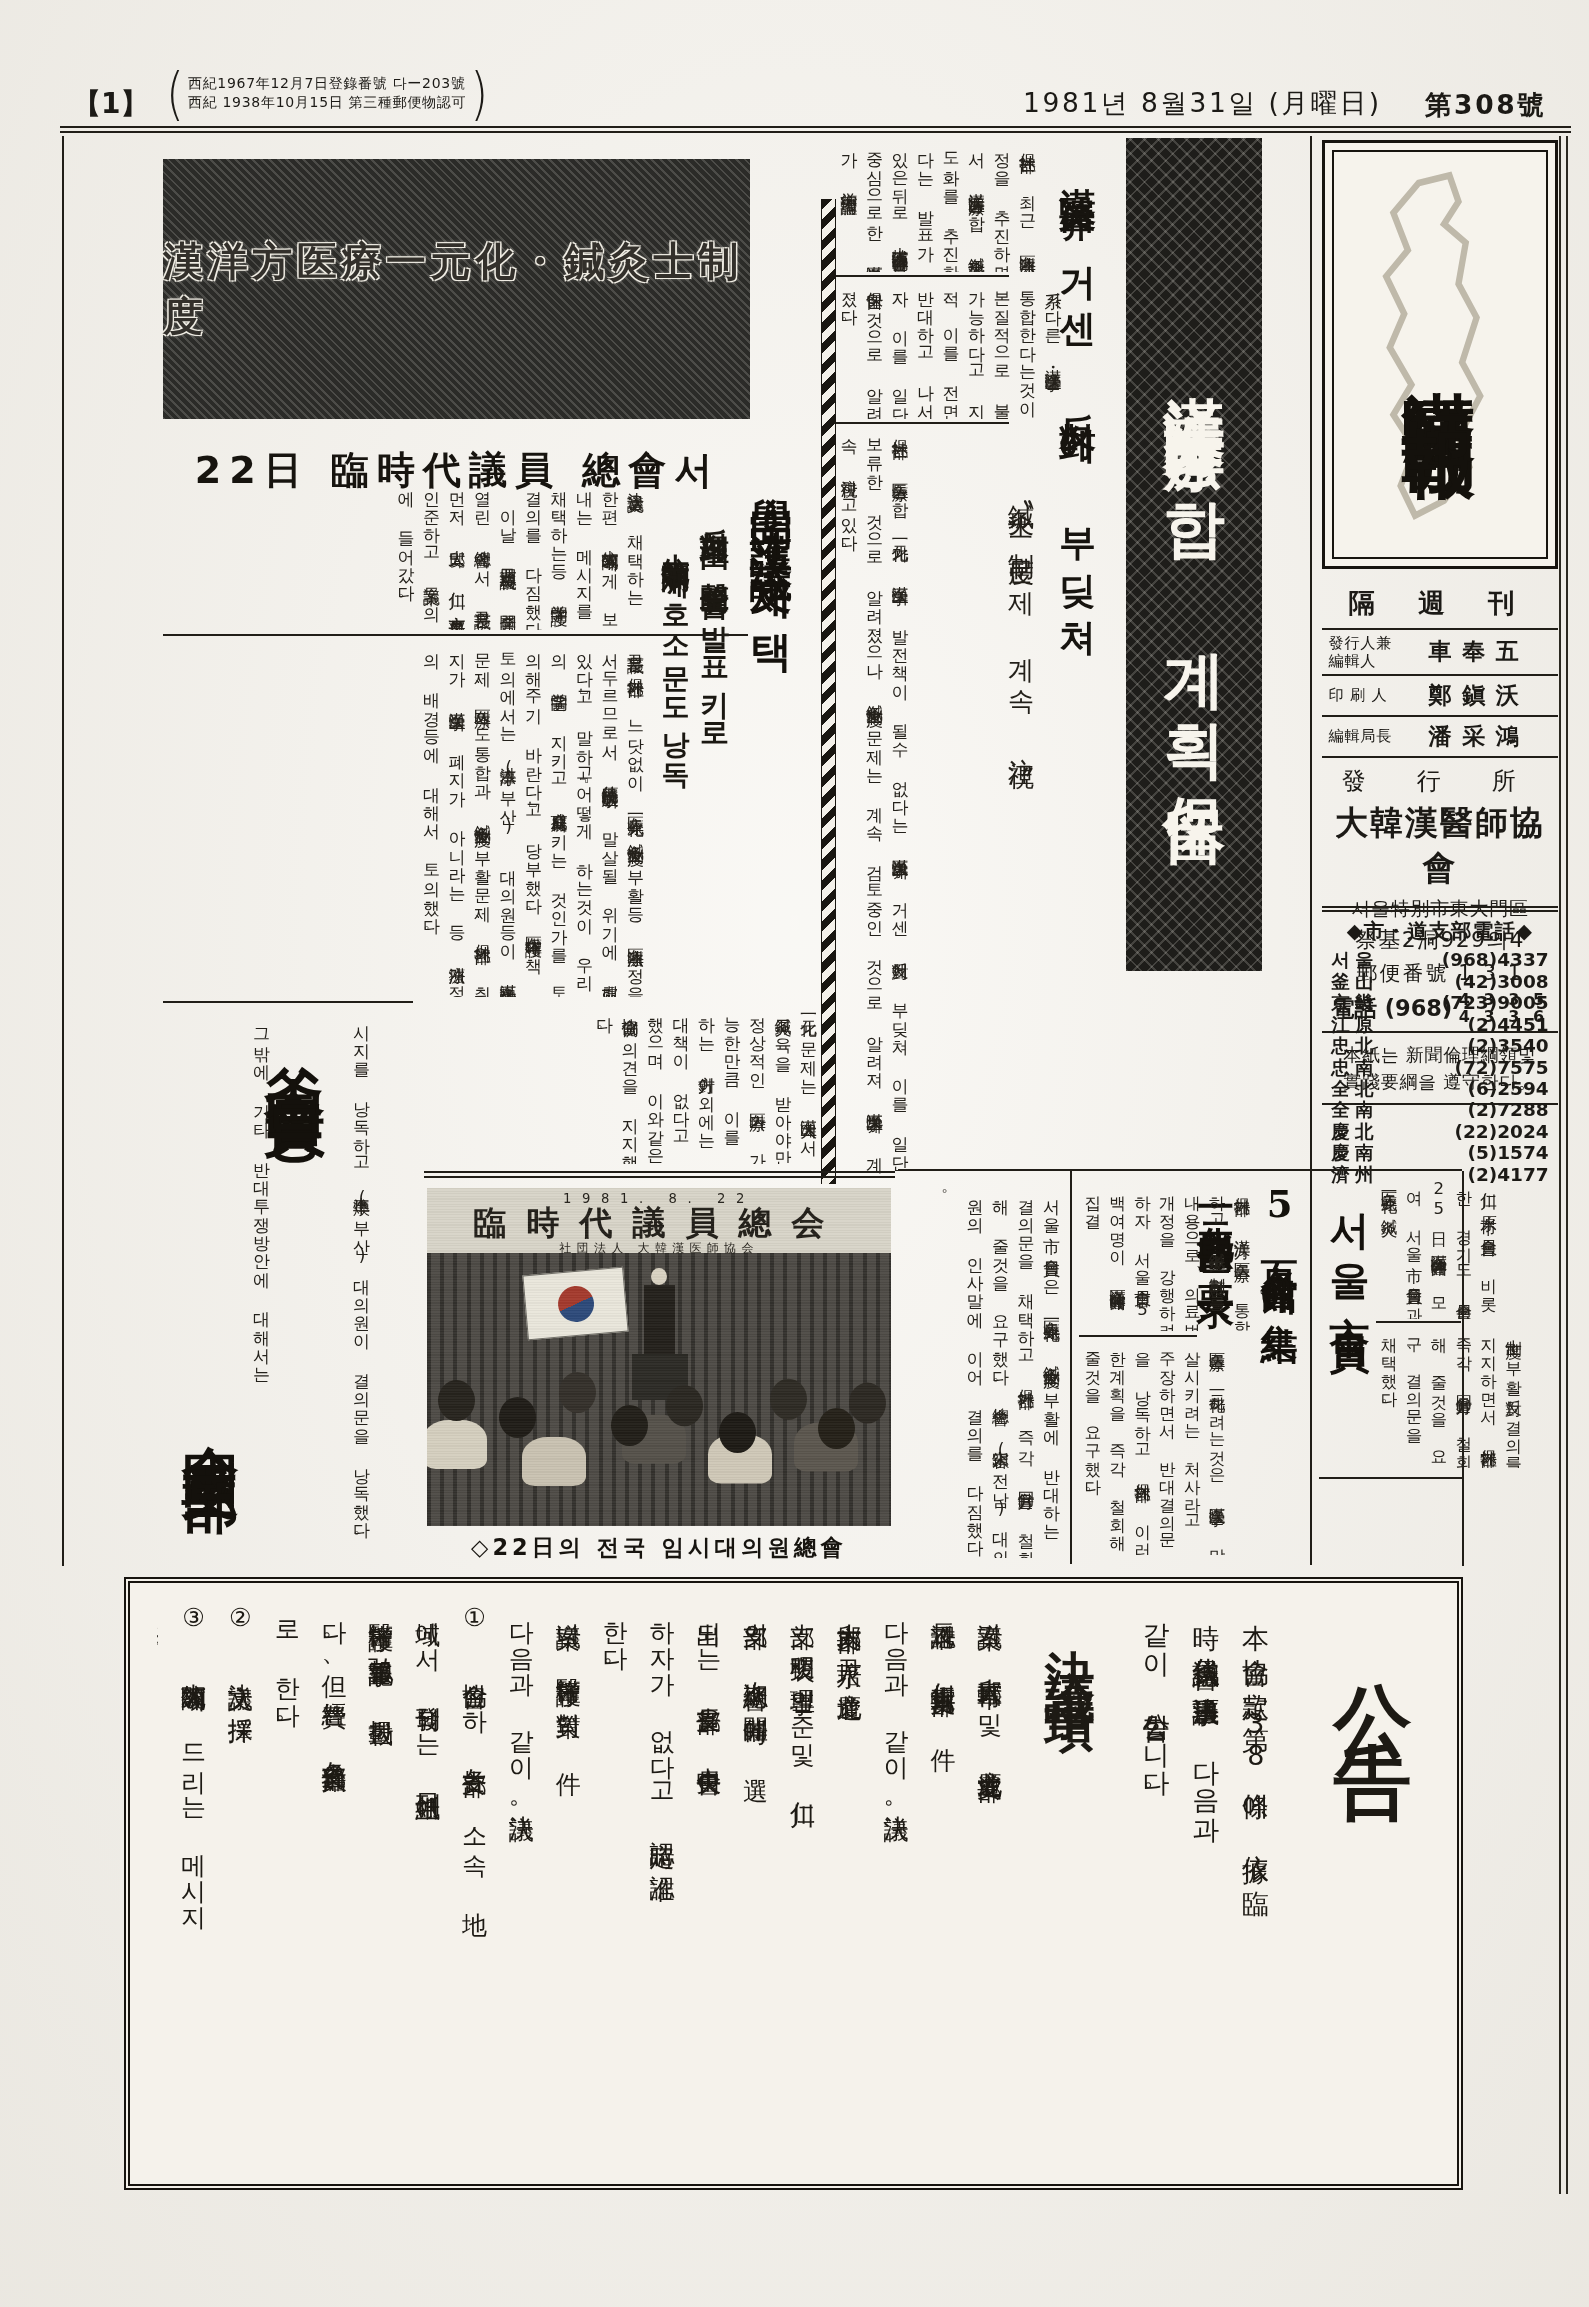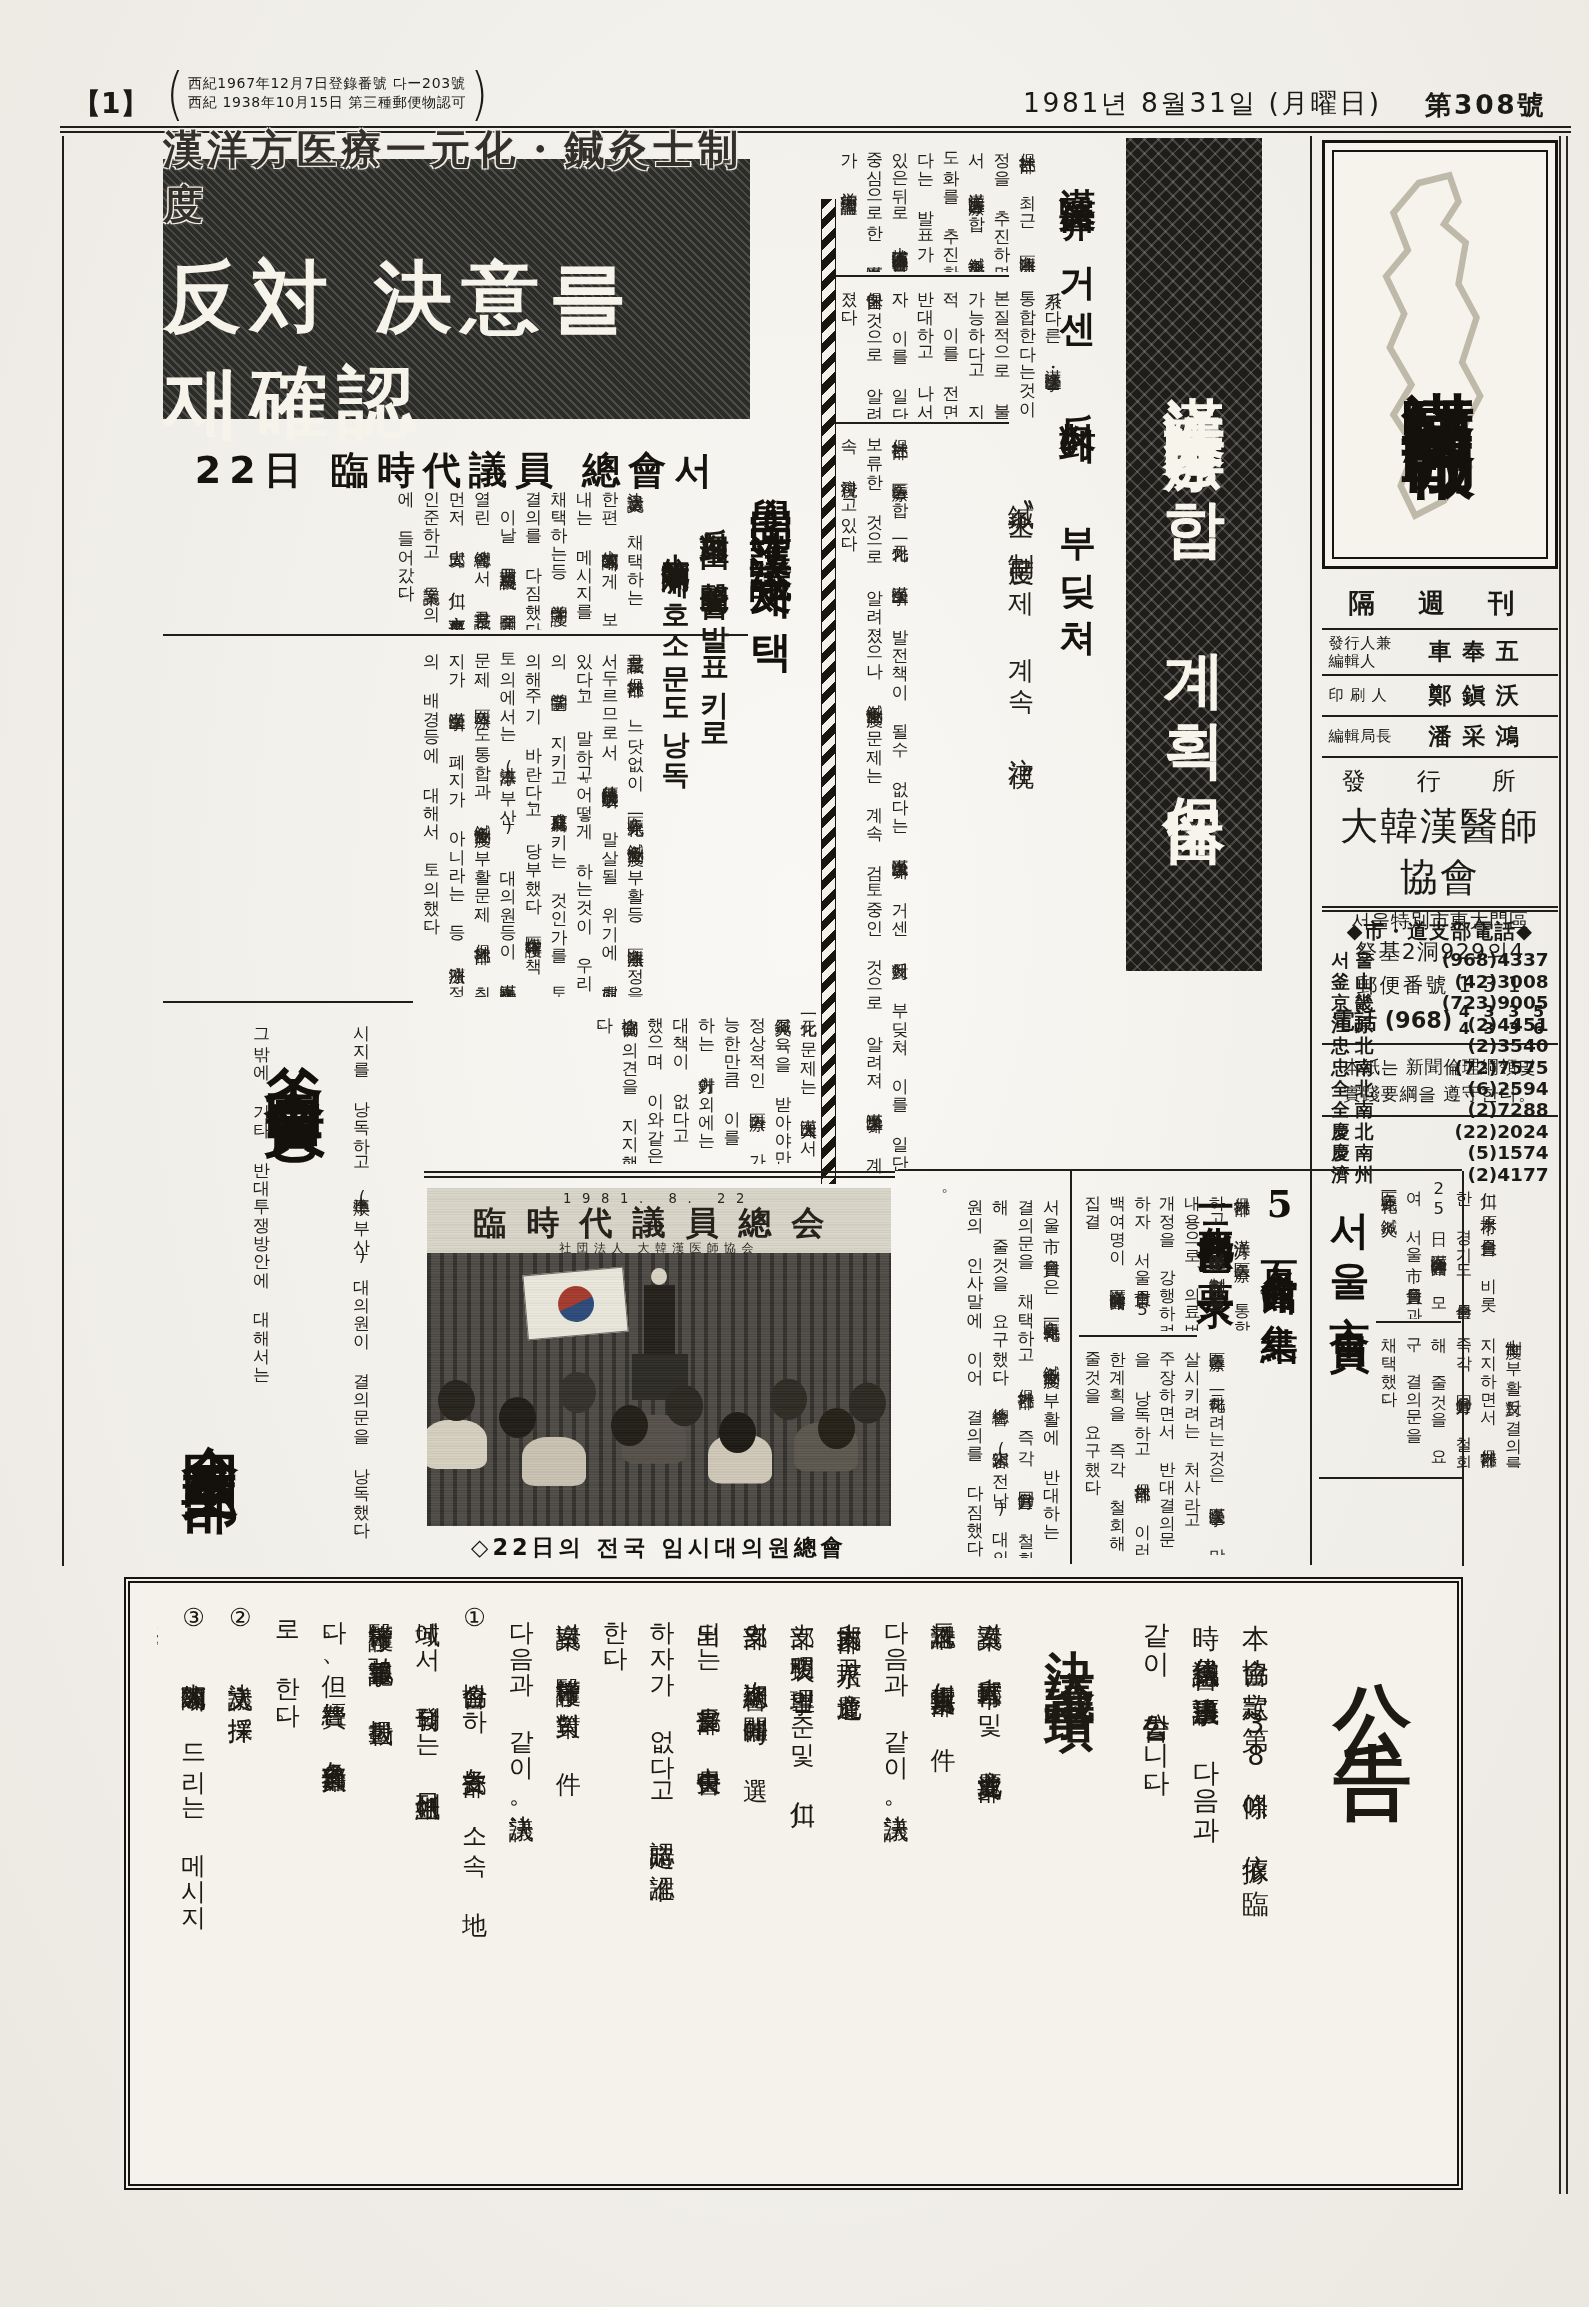--- a/index.html
+++ b/index.html
@@ -40,21 +40,21 @@
   .np-title { position:relative; font-size:74px; font-weight:bold; letter-spacing:9.3px; font-family:"DejaVu Serif",serif; color:#14110c; }
 
   
   .pubbox { border-bottom:2px solid #211e18; }
   .pubrow { display:flex; align-items:center; border-bottom:2px solid #211e18; padding:4px 6.6px; }
   .publabel { width:78px; font-size:15.2px; line-height:1.2; letter-spacing:0.7px; }
   .pubvalue { flex:1; text-align:center; font-size:23px; letter-spacing:10.6px; font-weight:bold; }
   .freq { text-align:center; font-size:26.5px; letter-spacing:17px; padding:8px 0 6.6px 0; border-bottom:2px solid #211e18; font-weight:bold; }
   .office { text-align:center; padding:6.6px 4px 5.3px 4px; border-bottom:2px solid #211e18; }
   .office .l1 { font-size:24px; letter-spacing:22.5px;font-family:Liberation Serif, serif; }
-  .office .l2 { font-size:38px; font-weight:normal; letter-spacing:2px; margin-top:4px; }
+  .office .l2 { font-size:33px; font-weight:bold; letter-spacing:2px; margin-top:4px; }
   .office .l3 { font-size:19px; margin-top:5.3px; letter-spacing:0.7px; }
   .office .l4 { font-size:22px; margin-top:2.6px; letter-spacing:1.3px; }
   .office .l5 { font-size:20.5px; margin-top:4px; letter-spacing:2.6px; }
   .phoneline { display:flex; justify-content:center; align-items:center; gap:6.6px; margin-top:5.3px; }
   .phoneline .pl { font-size:22.5px; font-weight:bold; }
   .phstack { display:flex; flex-direction:column; line-height:1.05; }
   .phstack span { font-size:16px; font-weight:bold; letter-spacing:4px; }
   .motto { padding:8px 5.3px; font-size:18px; line-height:1.5; text-align:center; letter-spacing:0.7px; }
 
   .phonebox { border-top:6px double #211e18; padding:5.3px 9.3px 4px 9.3px; }
@@ -240,21 +240,20 @@
         <span class="rg">濟州</span>
         <span>(2)4177</span>
       </div>
       </div>
   </div>
 
   <div class="vrule" style="left:1310px; top:136px; height:1429px;"></div>
 
   <div class="abs hatch hbox1" style="left:163px; top:159px; width:587px; height:260px;">
     <div class="l1">漢洋方医療一元化・鍼灸士制度</div>
-    <div class="l2">反対 決意를 재確認</div>
   </div>
   <div class="abs subhead22" style="left:164px; top:445px; width:587px;">22日 臨時代議員 總會서</div>
 
   <div class="abs" style="left:836px; top:140px; width:173px; height:1045px;">
     <div class="vflow" style="height:132px;">保社部는 최근 医療法개정을 추진하면서 漢洋方医療통합 鍼灸士제도화를 추진한다는 발표가 있은뒤로 大韓漢医師協會를 중심으로한 漢医学界가 学術理論體</div>
     <div style="height:2px; background:#211e18; margin:2.6px 0;"></div>
     <div class="vflow" style="height:140px;">系가다른 漢・洋医学을 통합한다는것이 본질적으로 불가능하다고 지적、이를 전면반대하고 나서자 이를 일단 保留한것으로 알려졌다。</div>
     <div style="height:2px; background:#211e18; margin:2.6px 0;"></div>
     <div class="vflow" style="height:755px;">保社部는 医療통합 一元化가 漢医学의 발전책이 될수 없다는 漢医学界의 거센 反對에 부딪쳐 이를 일단 보류한 것으로 알려졌으나 鍼灸士制度 문제는 계속 검토중인 것으로 알려져 漢医学界가 계속 注視하고있다。</div>
   </div>

